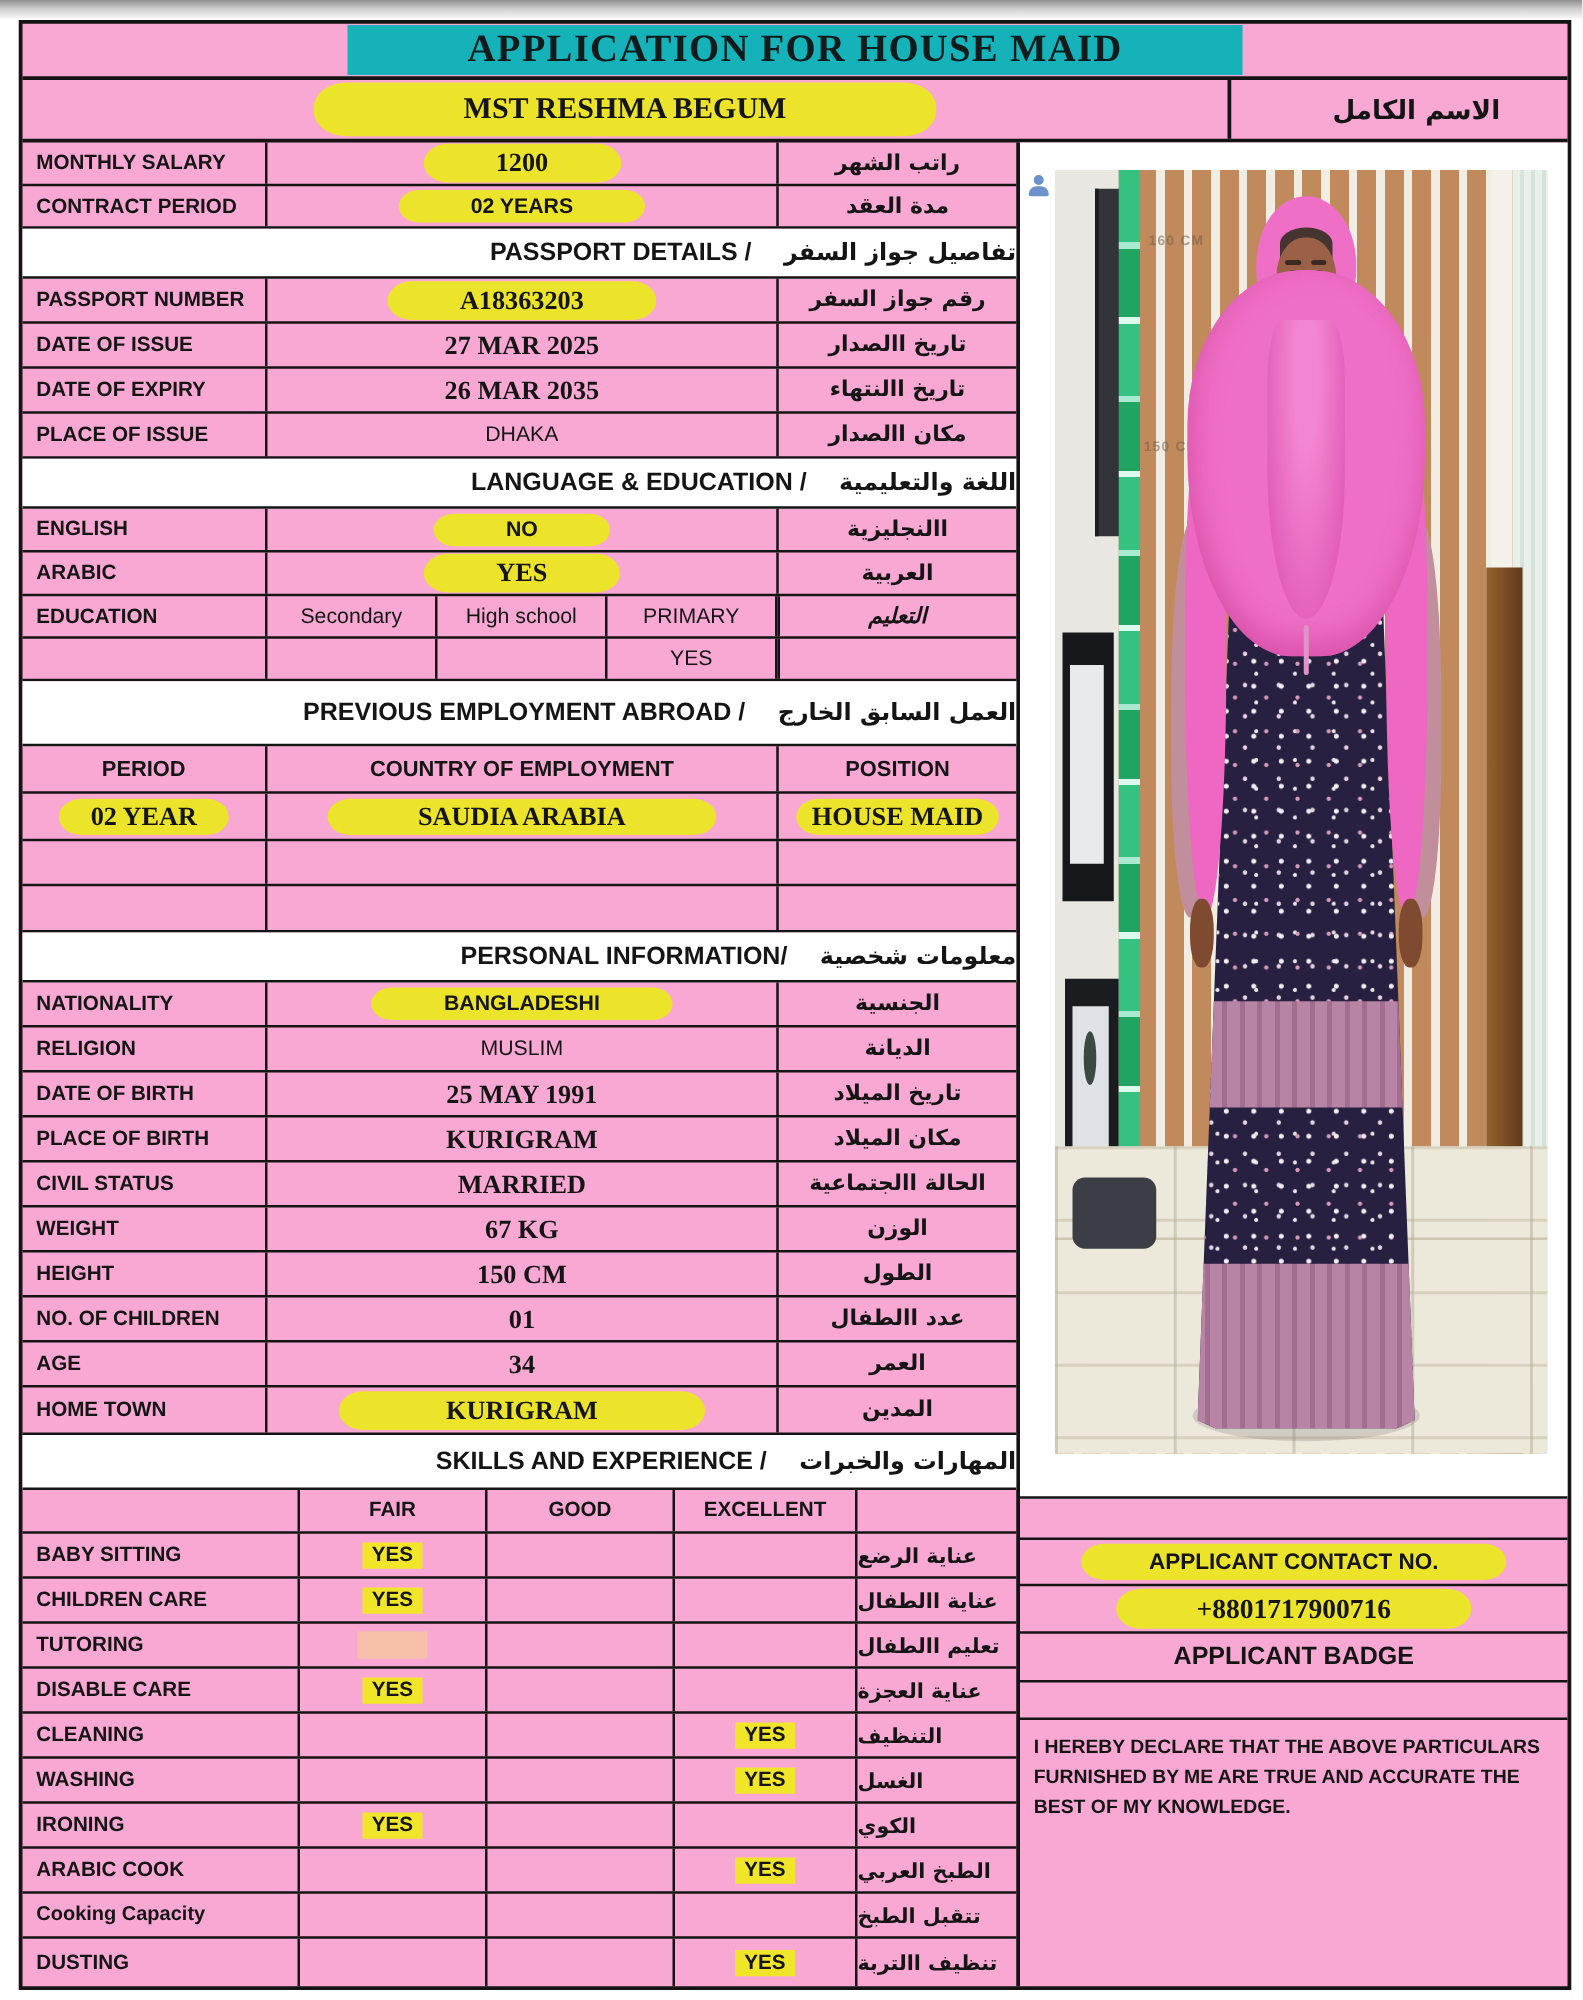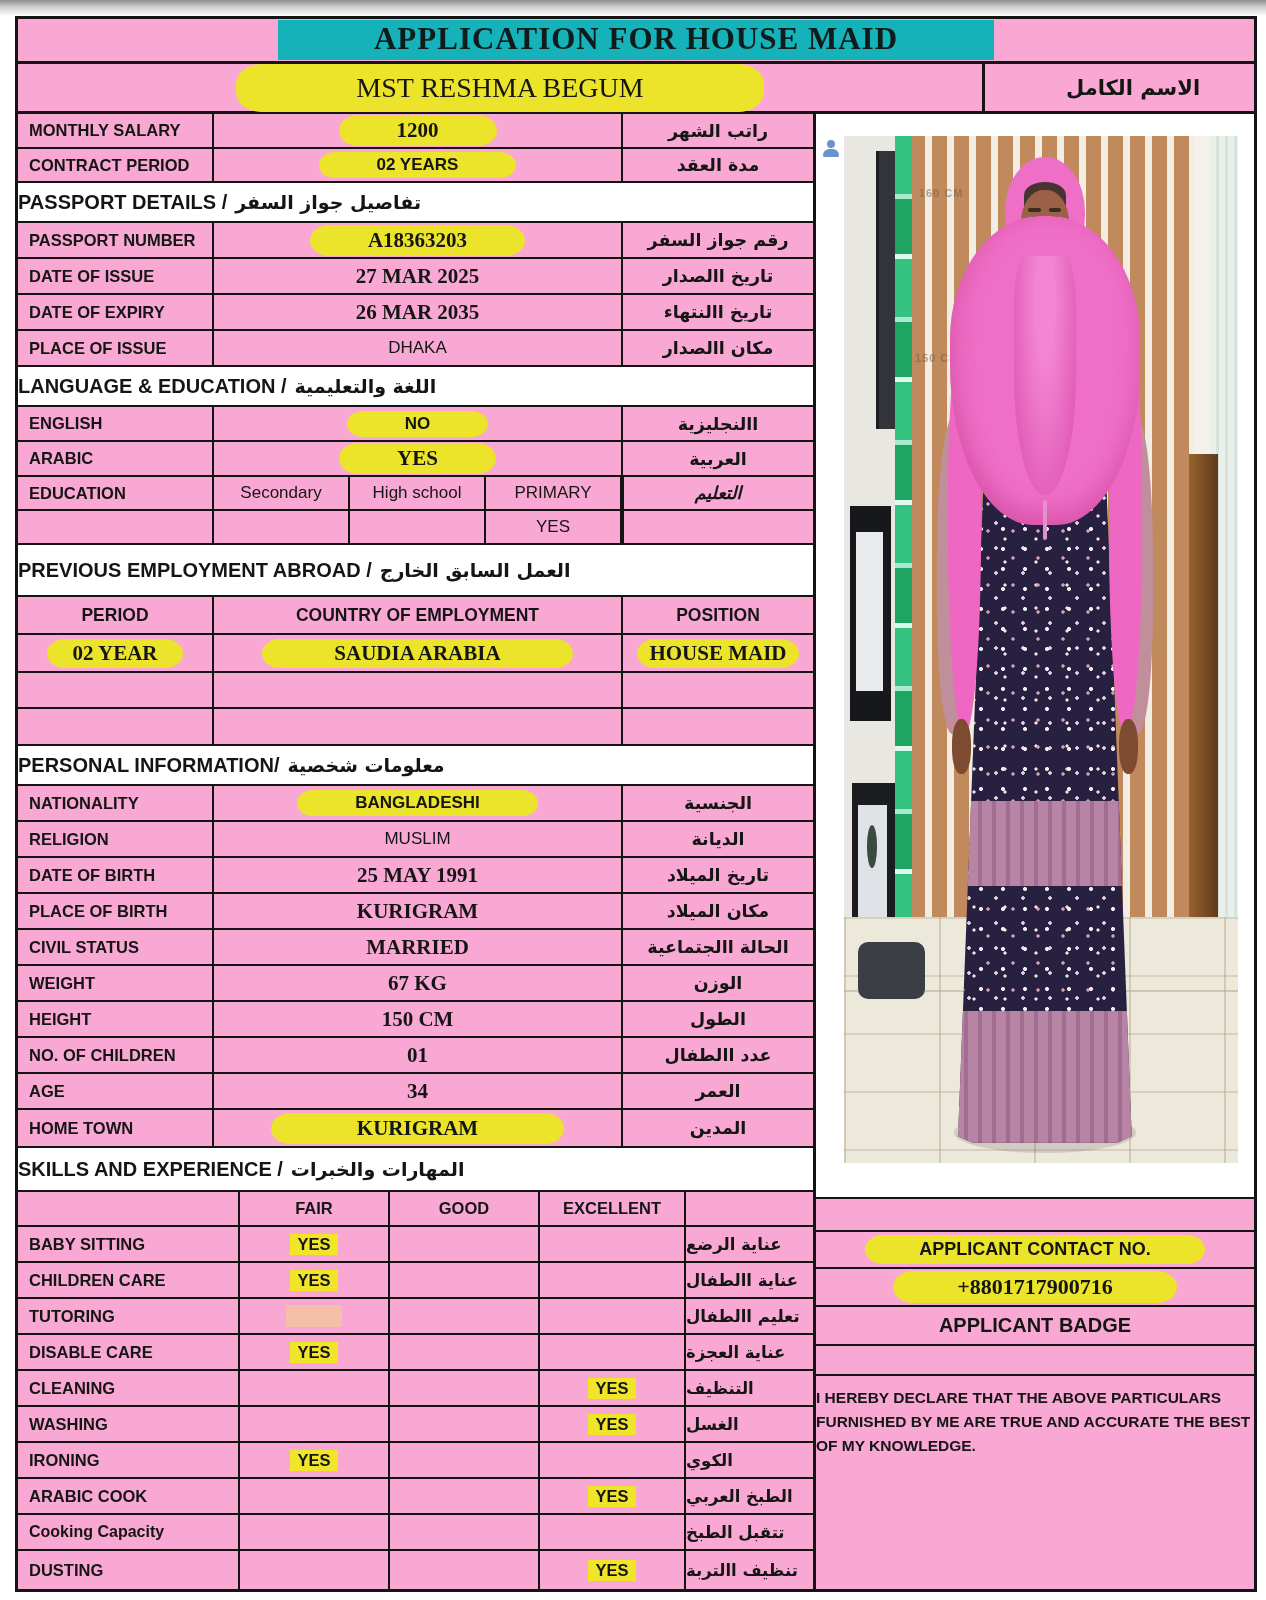--- a/index.html
+++ b/index.html
@@ -28,29 +28,29 @@
   .right{flex:1;display:flex;flex-direction:column;}
 
   
   .trow{display:flex;align-items:stretch;border-bottom:2px solid #141414;box-sizing:border-box;}
   .cell{display:flex;align-items:center;box-sizing:border-box;}
   .lt-label{width:196px;border-right:2px solid #141414;padding-left:11px;font-weight:bold;font-size:16.5px;}
   .lt-value{flex:1;border-right:2px solid #141414;justify-content:center;font-size:17px;}
   .lt-ar{width:190px;justify-content:center;font-size:17.5px;padding:0 8px;white-space:nowrap;}
   .h35{height:35px}.h34{height:34px}.h36{height:36px}.h37{height:37px}.h38{height:38px}
   .h40{height:40px}.h44{height:44px}.h52{height:52px}
-  .sect{justify-content:flex-start;gap:8px;font-weight:bold;font-size:20px;background:#fff;}
+  .sect{justify-content:flex-end;gap:26px;font-weight:bold;font-size:20px;background:#fff;padding-left:37px;}
   .sect .ar{font-size:19px;}
   .vser{font-family:"Liberation Serif",serif;font-weight:bold;font-size:21px;}
   .vsans-b{font-weight:bold;font-size:17px;}
 
   
   .pill{background:#ece32b;border-radius:20px/16px;padding:3px 58px;white-space:nowrap;}
   .pill-big{background:#ece32b;border-radius:26px/20px;padding:8px 120px;white-space:nowrap;
-        font-size:28px;font-weight:normal;}
+        font-size:24px;font-weight:bold;}
   .hl-sm{background:#f1e52a;padding:1px 7px;font-weight:bold;font-size:16.5px;}
   .hl-faint{background:rgba(240,230,100,.38);width:56px;height:22px;}
 
   
   .edu-cell{width:136px;border-right:2px solid #141414;justify-content:center;font-size:17px;}
   .edu-cell.last{width:136px;}
 
   
   .emp-period{width:196px;border-right:2px solid #141414;justify-content:center;font-weight:bold;font-size:17.5px;}
   .emp-country{flex:1;border-right:2px solid #141414;justify-content:center;font-weight:bold;font-size:17.5px;}
@@ -66,21 +66,21 @@
   .r-row{border-bottom:2px solid #141414;display:flex;align-items:center;justify-content:center;box-sizing:border-box;}
   .r-caption{height:37px;background:#ece32b;font-weight:bold;font-size:19px;}
   .r-contact{height:37px;}
   .r-phone{height:38px;}
   .r-badge{height:39px;font-weight:bold;font-size:20px;}
   .r-gap33{height:33px;}
   .r-gap30{height:30px;}
   .pill-contact{background:#ece32b;border-radius:20px/16px;padding:4px 54px;font-weight:bold;font-size:18px;white-space:nowrap;}
   .pill-phone{background:#ece32b;border-radius:20px/16px;padding:3px 64px;font-size:22px;white-space:nowrap;}
   .r-decl{flex:1;border-bottom:none;align-items:flex-start;justify-content:flex-start;
-        padding:10px 0;font-weight:bold;font-size:15.5px;line-height:1.55;text-align:left;}
+        padding:10px 11px;font-weight:bold;font-size:15.5px;line-height:1.55;text-align:left;}
 
   
   .photo-cell{height:1085px;border-bottom:2px solid #141414;position:relative;background:#fff;box-sizing:border-box;}
   .user-ico{position:absolute;left:7px;top:26px;width:16px;height:18px;}
   .user-ico .u-head{position:absolute;left:4px;top:0;width:8px;height:8px;border-radius:50%;background:#6a92cc;}
   .user-ico .u-body{position:absolute;left:0;top:9px;width:16px;height:8px;border-radius:8px 8px 2px 2px;background:#6a92cc;}
   .photo{position:absolute;left:28px;top:22px;right:16px;bottom:34px;overflow:hidden;background:#f1ece1;}
   .ph-wall{position:absolute;inset:0;
      background:repeating-linear-gradient(90deg,#c18a5c 0 15px,#f2ede2 15px 22px);}
   .ph-shelf{position:absolute;left:0;top:0;width:13%;height:78%;background:#e9e7e1;}

